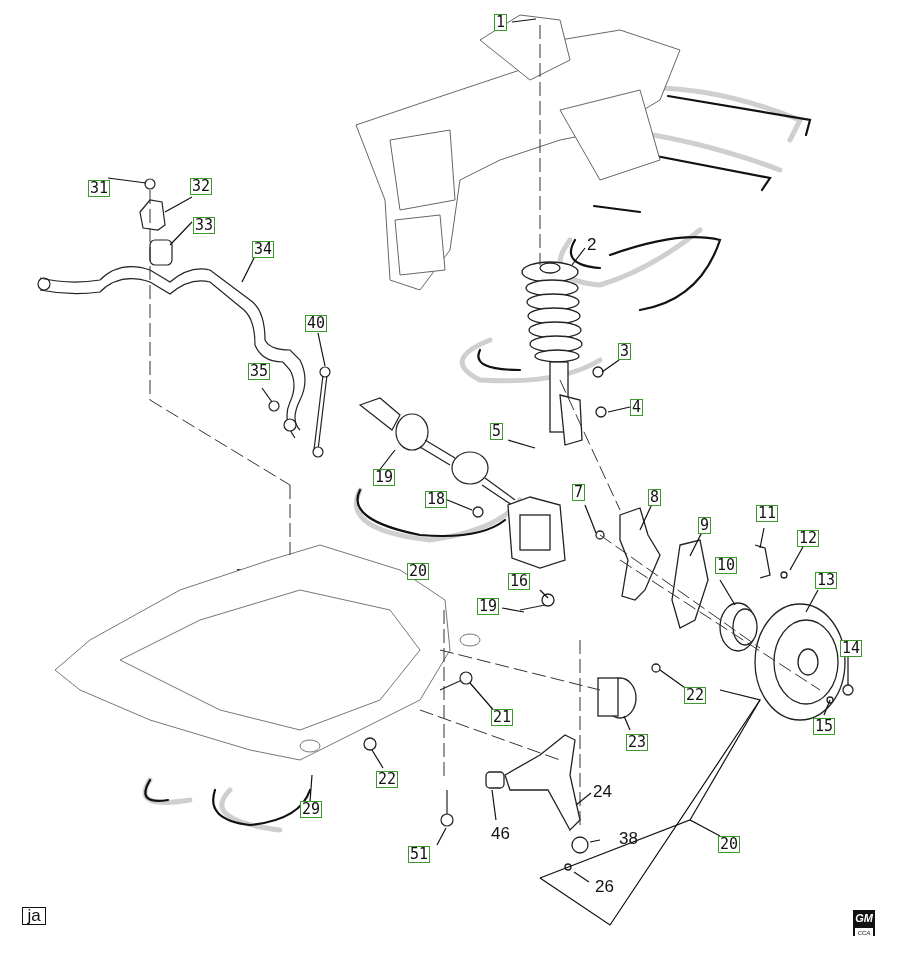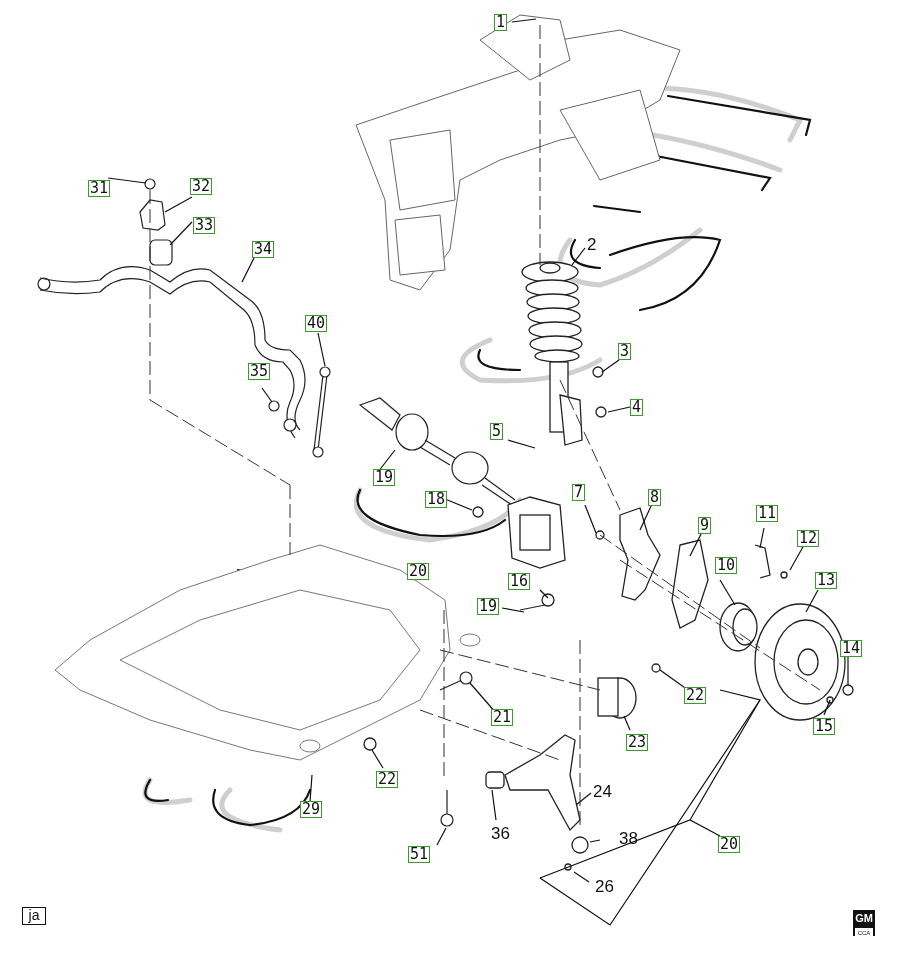--- a/index.html
+++ b/index.html
@@ -1,22 +1,22 @@
 <!DOCTYPE html>
 <html><head>
 <meta charset="utf-8">
 <style>
   html, body { margin: 0; padding: 0; background: #ffffff; }
   body { width: 901px; height: 956px; position: relative; overflow: hidden; font-family: "Liberation Sans", sans-serif; }
   #art { position: absolute; left: 0; top: 0; width: 901px; height: 956px; }
   .callout { position: absolute; font-family: "DejaVu Sans Mono", monospace; font-size: 15px; line-height: 15px; color: #111; padding: 0 1px; white-space: nowrap; }
   .callout.boxed { border: 1.5px solid #3a9a2a; background: #fff; }
   .callout.plain { font-family: "Liberation Sans", sans-serif; font-size: 17px; }
-  .tag { position: absolute; left: 22px; top: 907px; border: 1.5px solid #111; width: 22px; height: 16px; font-size: 14px; text-align: center; line-height: 15px; color: #111; }
-  .logo { position: absolute; left: 853px; top: 910px; width: 22px; height: 26px; background: #111; color: #fff; text-align: center; font-family: "Liberation Sans", sans-serif; }
+  .tag { position: absolute; left: 22px; top: 907px; border: 1.5px solid #111; width: 22px; height: 16px; font-size: 17px; text-align: center; line-height: 15px; color: #111; }
+  .logo { position: absolute; left: 853px; top: 910px; width: 22px; height: 26px; background: #111; color: #fff; text-align: center; font-family: "Liberation Sans", sans-serif; font-style: italic; }
   .logo .gm { display: block; font-size: 11px; font-weight: bold; line-height: 15px; margin-top: 1px; }
   .logo .cca { display: block; font-size: 6px; line-height: 8px; border: 1px solid #fff; margin: 2px 2px 0 2px; background: #fff; color: #111; }
 </style>
 </head>
 <body>
 
 <svg id="art" viewBox="0 0 901 956" xmlns="http://www.w3.org/2000/svg">
 
   <g fill="none" stroke="#cfcfcf" stroke-width="5" stroke-linecap="round">
     <path d="M620 90 Q700 80 800 120 L790 140"></path>
@@ -226,21 +226,21 @@
 <span class="callout boxed" style="left:425px;top:491px">18</span>
 <span class="callout boxed" style="left:373px;top:469px">19</span>
 <span class="callout boxed" style="left:407px;top:563px">20</span>
 <span class="callout boxed" style="left:491px;top:709px">21</span>
 <span class="callout boxed" style="left:684px;top:687px">22</span>
 <span class="callout boxed" style="left:376px;top:771px">22</span>
 <span class="callout boxed" style="left:626px;top:734px">23</span>
 <span class="callout plain" style="left:592px;top:784px">24</span>
 <span class="callout plain" style="left:618px;top:831px">38</span>
 <span class="callout plain" style="left:594px;top:879px">26</span>
-<span class="callout plain" style="left:490px;top:826px">36</span>
+<span class="callout plain" style="left:490px;top:826px">46</span>
 <span class="callout boxed" style="left:408px;top:846px">51</span>
 <span class="callout boxed" style="left:300px;top:801px">29</span>
 <span class="callout boxed" style="left:718px;top:836px">20</span>
 <span class="callout boxed" style="left:88px;top:180px">31</span>
 <span class="callout boxed" style="left:190px;top:178px">32</span>
 <span class="callout boxed" style="left:193px;top:217px">33</span>
 <span class="callout boxed" style="left:252px;top:241px">34</span>
 <span class="callout boxed" style="left:248px;top:363px">35</span>
 <span class="callout boxed" style="left:305px;top:315px">40</span>
 

